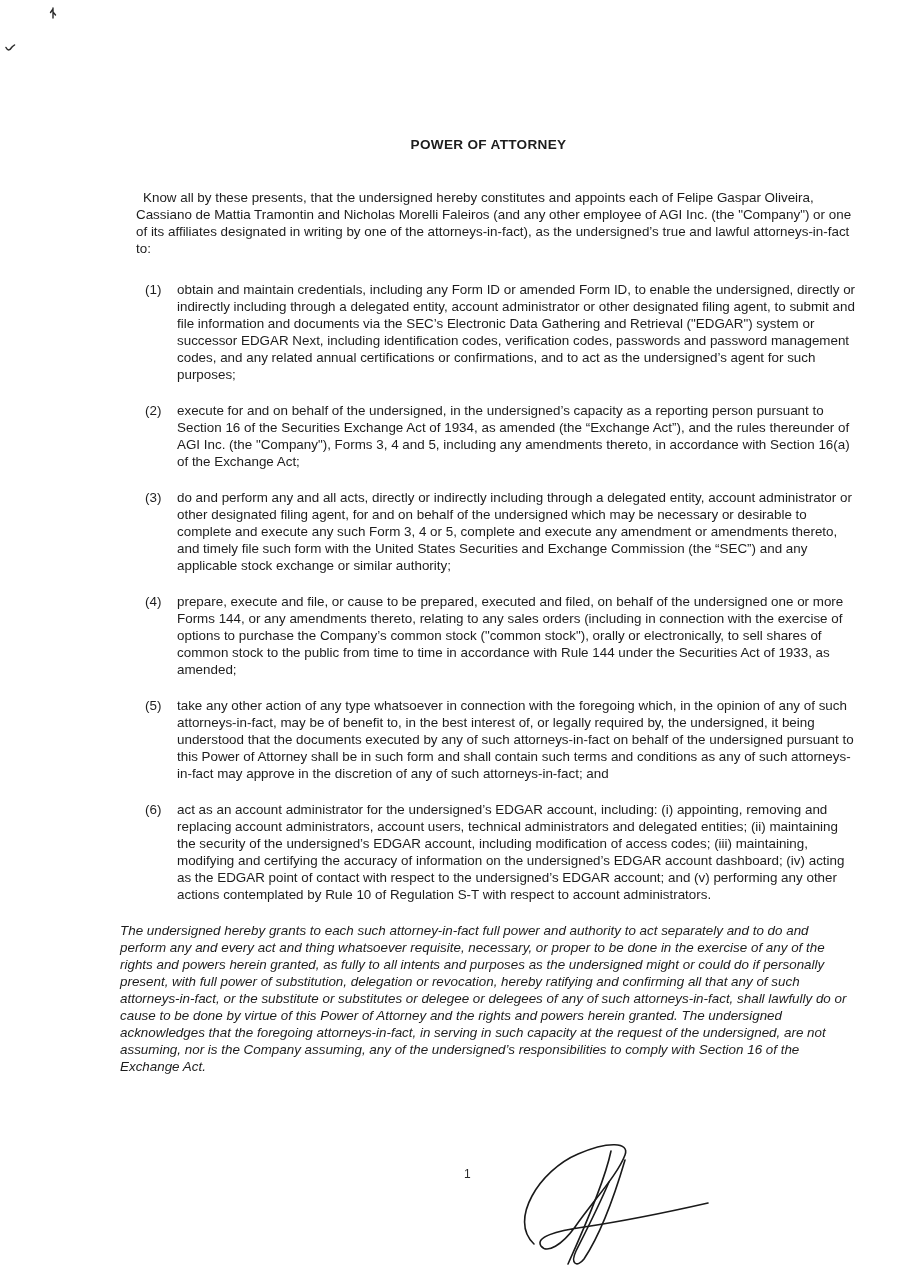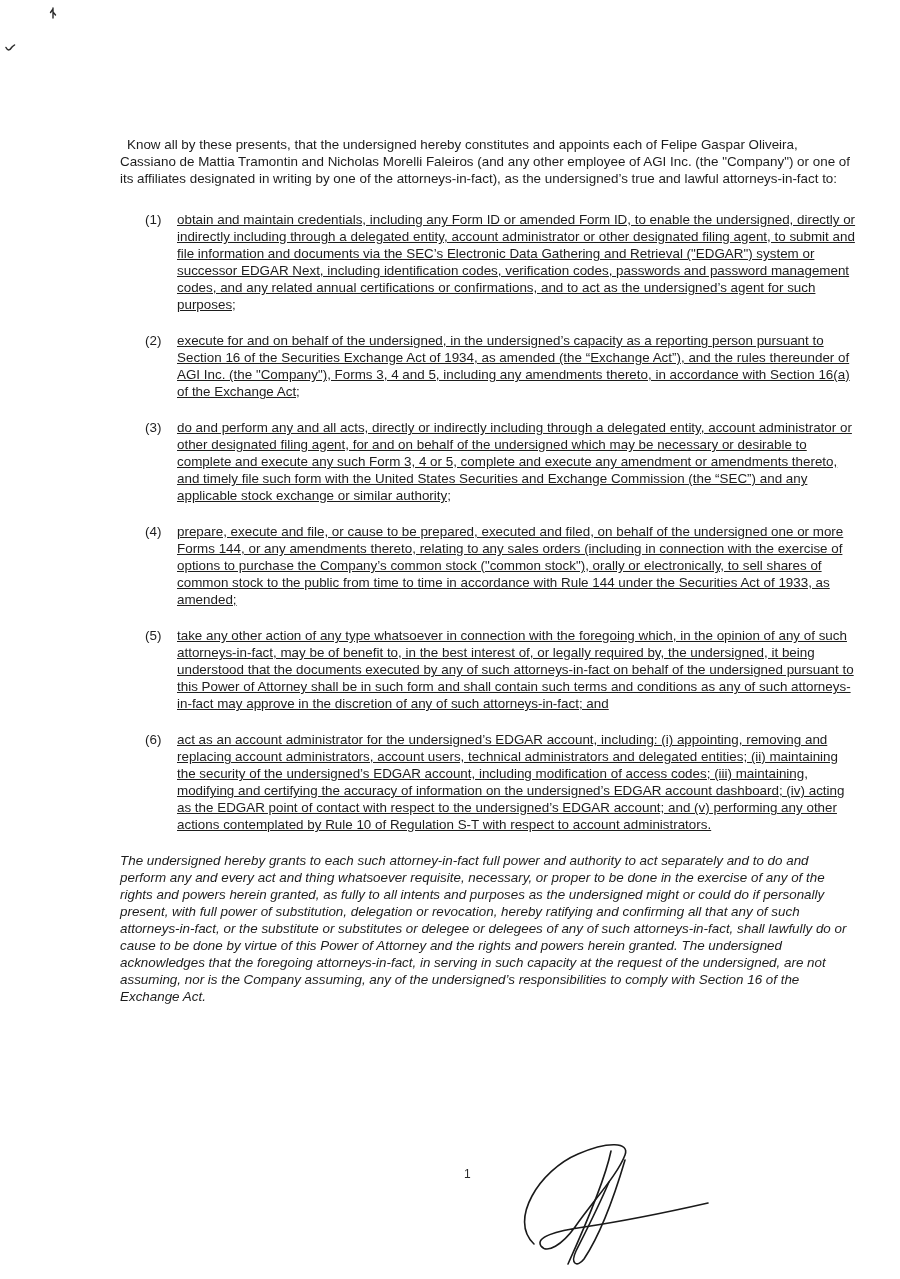--- a/index.html
+++ b/index.html
@@ -22,34 +22,34 @@
     width: 737px;
   }
   .doc-title {
     text-align: center;
     font-weight: bold;
     font-size: 13.6px;
     letter-spacing: 0.3px;
     margin: 0 0 36px 0;
   }
   .intro {
-    margin: 0 0 24px 0;
+    margin: 0 0 24px 16px;
     text-indent: 7px;
   }
   .poa-list { margin: 0; }
   .poa-item {
     display: flex;
     padding-left: 25px;
     margin-bottom: 19px;
   }
   .poa-num {
     flex: 0 0 32px;
     width: 32px;
   }
-  .poa-text { flex: 1; text-decoration: underline; }
+  .poa-text { flex: 1; }
   .closing { margin: 2px 0 0 0; font-style: italic; }
   .page-number {
     position: absolute;
     left: 464px;
     top: 1166px;
     font-size: 12px;
     color: #2a2a2a;
   }
   .signature {
     position: absolute;
@@ -74,20 +74,21 @@
       <path d="M4 1 L4 11 M4 2 L1.5 5.5 M4 5 L6.5 8" stroke="#2a2a2a" stroke-width="1.4" fill="none" stroke-linecap="round"></path>
     </svg>
   </div>
   <div id="artifact-left" class="scan-artifact">
     <svg width="11" height="10" viewBox="0 0 11 10">
       <path d="M1 4.5 C2.5 7.5, 4.5 8, 7 4 M7.5 3.5 L9.5 2" stroke="#2a2a2a" stroke-width="1.5" fill="none" stroke-linecap="round"></path>
     </svg>
   </div>
 
   <div class="content">
+    <h1 class="doc-title">POWER OF ATTORNEY</h1>
 
     <p class="intro">Know all by these presents, that the undersigned hereby constitutes and appoints each of Felipe Gaspar Oliveira, Cassiano de Mattia Tramontin and Nicholas Morelli Faleiros (and any other employee of AGI Inc. (the "Company") or one of its affiliates designated in writing by one of the attorneys-in-fact), as the undersigned’s true and lawful attorneys-in-fact to:</p>
 
     <div class="poa-list">
       <div class="poa-item">
         <span class="poa-num">(1)</span>
         <span class="poa-text">obtain and maintain credentials, including any Form ID or amended Form ID, to enable the undersigned, directly or indirectly including through a delegated entity, account administrator or other designated filing agent, to submit and file information and documents via the SEC’s Electronic Data Gathering and Retrieval ("EDGAR") system or successor EDGAR Next, including identification codes, verification codes, passwords and password management codes, and any related annual certifications or confirmations, and to act as the undersigned’s agent for such purposes;</span>
       </div>
       <div class="poa-item">
         <span class="poa-num">(2)</span>

